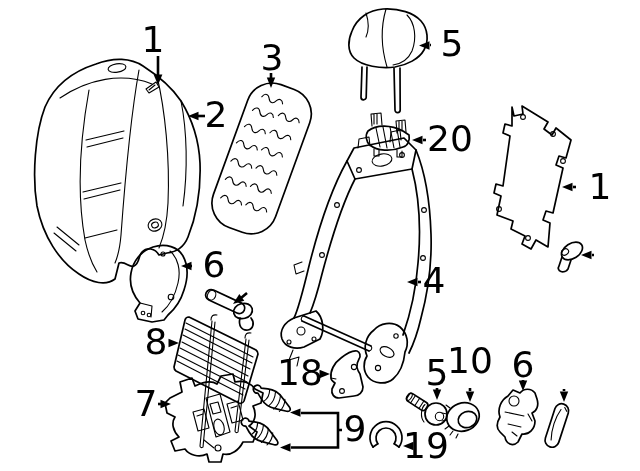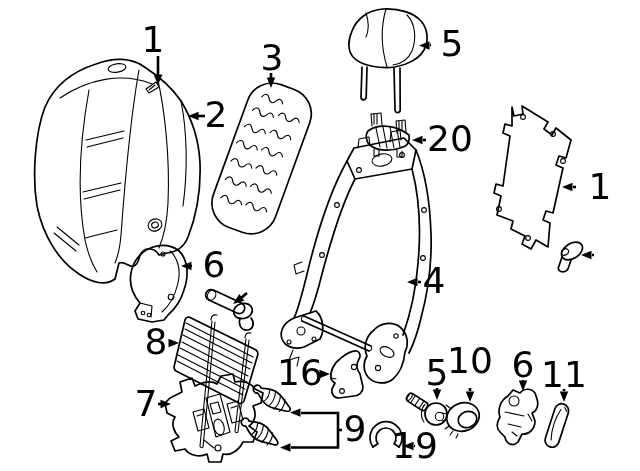--- a/index.html
+++ b/index.html
@@ -250,20 +250,19 @@
   <div class="callout" style="left:153px;top:40px">1</div>
   <div class="callout" style="left:216px;top:115px">2</div>
   <div class="callout" style="left:272px;top:58px">3</div>
   <div class="callout" style="left:434px;top:281px">4</div>
   <div class="callout" style="left:437px;top:373px">5</div>
   <div class="callout" style="left:523px;top:365px">6</div>
   <div class="callout" style="left:146px;top:404px">7</div>
   <div class="callout" style="left:156px;top:342px">8</div>
   <div class="callout" style="left:355px;top:429px">9</div>
   <div class="callout" style="left:470px;top:361px">10</div>
-  <div class="callout" style="left:564px;top:375px">11</div>
   <div class="callout" style="left:214px;top:265px">6</div>
-  <div class="callout" style="left:300px;top:373px">16</div>
+  <div class="callout" style="left:300px;top:373px">18</div>
   <div class="callout" style="left:600px;top:187px">1</div>
   <div class="callout" style="left:452px;top:44px">5</div>
   <div class="callout" style="left:450px;top:139px">20</div>
-  <div class="callout" style="left:415px;top:446px">19</div>
+  <div class="callout" style="left:426px;top:446px">19</div>
 </div>
 
 </body></html>

